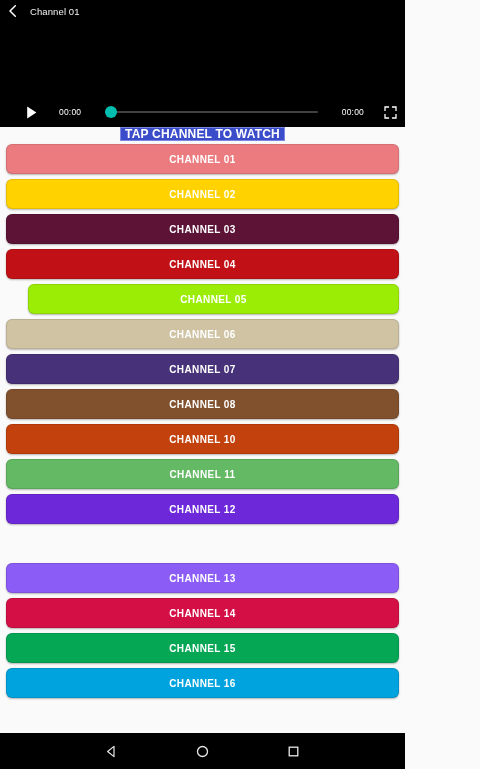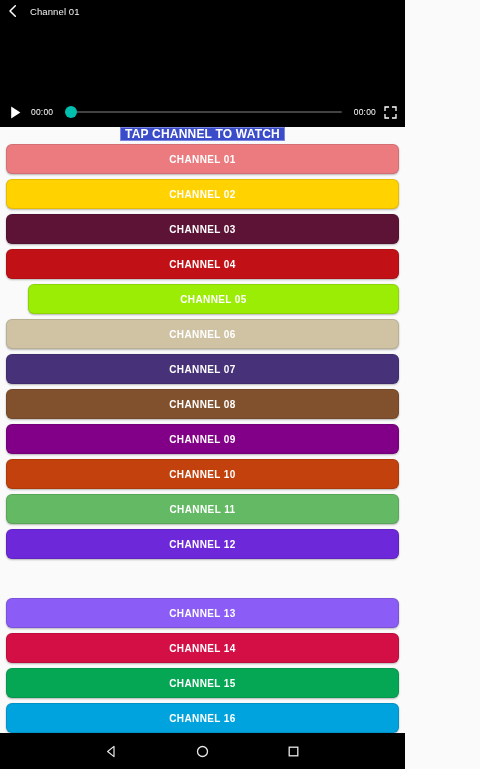--- a/index.html
+++ b/index.html
@@ -20,23 +20,23 @@
   .back-chevron { width: 14px; height: 14px; display: block; }
   .topbar-title { font-size: 9.5px; letter-spacing: .1px; color: #f2f2f2; }
 
   
   .player {
     position: relative; background: #000;
     flex: 0 0 105px; height: 105px;
   }
   .video-surface { position: absolute; inset: 0; background: #000; }
   .controls {
-    position: absolute; left: 0; right: 0; bottom: 0;
+    position: absolute; left: 16px; right: 0; bottom: 0;
     height: 30px; display: flex; align-items: center;
-    padding: 0 8px; gap: 8px;
+    padding: 0 8px; gap: 20px;
   }
   .play-btn { width: 15px; height: 15px; flex: 0 0 15px; display: block; }
   .time-left, .time-right {
     color: #fff; font-size: 8.5px;
     font-family: "Liberation Sans", sans-serif; letter-spacing: .2px;
   }
   .seek-wrap {
     flex: 1 1 auto; position: relative; height: 14px;
     display: flex; align-items: center; margin: 0 4px;
   }
@@ -148,23 +148,20 @@
       </div>
       <div class="channel-row" style="background: rgb(207, 195, 164); color: rgb(255, 255, 255);">
         <span>CHANNEL 06</span>
       </div>
       <div class="channel-row" style="background: rgb(71, 50, 121); color: rgb(255, 255, 255);">
         <span>CHANNEL 07</span>
       </div>
       <div class="channel-row" style="background: rgb(129, 81, 45); color: rgb(255, 255, 255);">
         <span>CHANNEL 08</span>
       </div>
-      <div class="channel-row" style="background: rgb(130, 0, 135); color: rgb(255, 255, 255);">
-        <span>CHANNEL 09</span>
-      </div>
       <div class="channel-row" style="background: #c2410c; color: rgb(255, 255, 255);">
         <span>CHANNEL 10</span>
       </div>
       <div class="channel-row" style="background: rgb(100, 185, 100); color: rgb(255, 255, 255);">
         <span>CHANNEL 11</span>
       </div>
       <div class="channel-row" style="background: #6d28d9; color: rgb(255, 255, 255);">
         <span>CHANNEL 12</span>
       </div>
       <div class="channel-row" style="background: #8b5cf6; color: rgb(255, 255, 255); margin-top: 39px;">

